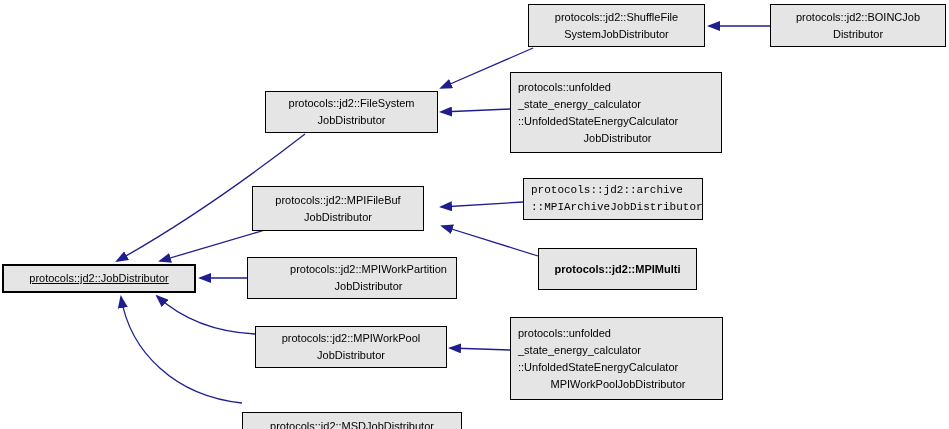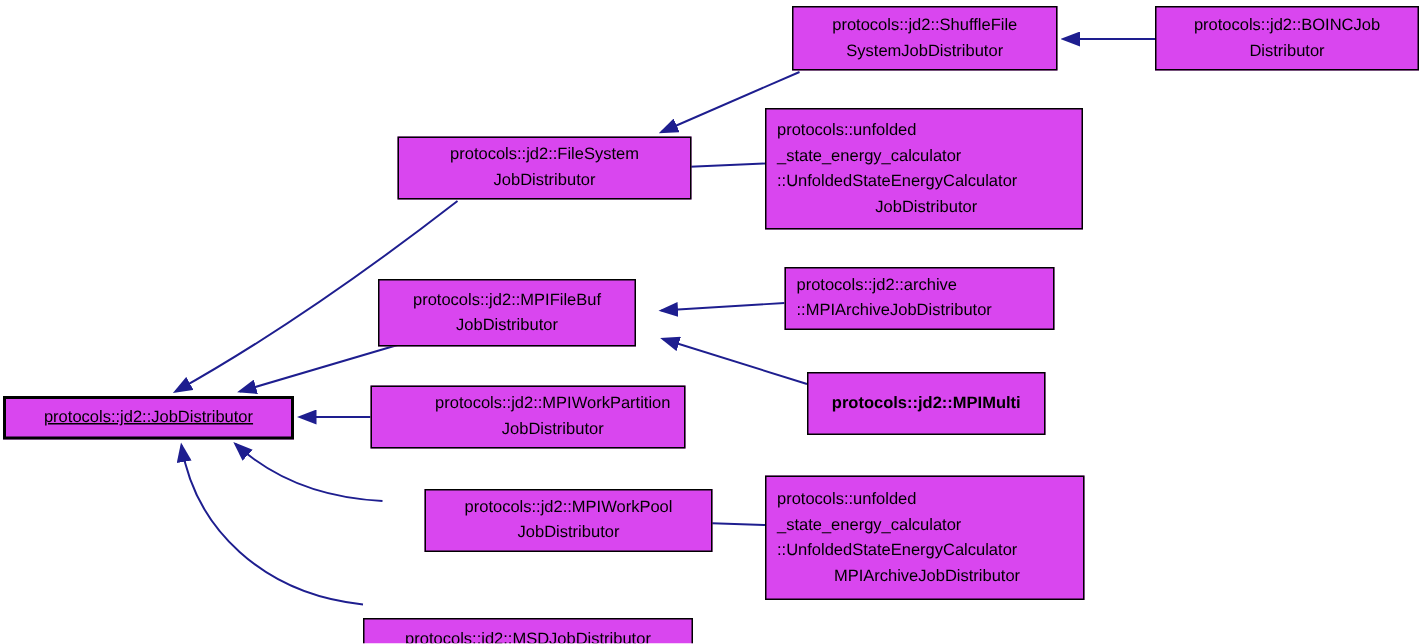--- a/index.html
+++ b/index.html
@@ -7,21 +7,21 @@
     position:relative;
     width:949px; height:429px;
     background:#ffffff;
     font-family:"Liberation Sans", sans-serif;
     overflow:hidden;
   }
   #edges { position:absolute; left:0; top:0; width:949px; height:429px; }
   .node {
     position:absolute;
     box-sizing:border-box;
-    background:#d946ef;
+    background:#e5e5e5;
     border:1px solid #000000;
     color:#000000;
     font-size:11px;
     line-height:17px;
     display:flex;
     flex-direction:column;
     justify-content:center;
     text-align:center;
     padding:2px 4px;
     white-space:nowrap;
@@ -53,36 +53,36 @@
       <path d="M255,334 Q195,331 157,296" marker-end="url(#arrow)"></path>
       <path d="M242,403 C175,396 130,352 121,297" marker-end="url(#arrow)"></path>
       <path d="M510,350 L450,348" marker-end="url(#arrow)"></path>
     </g>
   </svg>
 
   <div class="node root" style="left:2px; top:264px; width:194px; height:29px;text-decoration:underline;">
     <div class="line">protocols::jd2::JobDistributor</div>
   </div>
 
-  <div class="node" style="left:265px; top:91px; width:196px; height:42px;align-items:center;">
+  <div class="node" style="left:265px; top:91px; width:173px; height:42px;align-items:center;">
     <div class="line">protocols::jd2::FileSystem</div>
     <div class="line">JobDistributor</div>
   </div>
 
   <div class="node" style="left:252px; top:186px; width:172px; height:45px;">
     <div class="line">protocols::jd2::MPIFileBuf</div>
     <div class="line">JobDistributor</div>
   </div>
 
   <div class="node" style="left:247px; top:257px; width:210px; height:42px;padding-left:37px;">
     <div class="line">protocols::jd2::MPIWorkPartition</div>
     <div class="line">JobDistributor</div>
   </div>
 
-  <div class="node" style="left:255px; top:326px; width:192px; height:42px;margin-left:28px;">
+  <div class="node" style="left:255px; top:326px; width:192px; height:42px;">
     <div class="line">protocols::jd2::MPIWorkPool</div>
     <div class="line">JobDistributor</div>
   </div>
 
   <div class="node" style="left:242px; top:412px; width:220px; height:29px;">
     <div class="line">protocols::jd2::MSDJobDistributor</div>
   </div>
 
   <div class="node" style="left:528px; top:4px; width:177px; height:43px;">
     <div class="line">protocols::jd2::ShuffleFile</div>
@@ -94,29 +94,29 @@
     <div class="line">Distributor</div>
   </div>
 
   <div class="node align-left" style="left:510px; top:72px; width:212px; height:81px;">
     <div class="line">protocols::unfolded</div>
     <div class="line">_state_energy_calculator</div>
     <div class="line">::UnfoldedStateEnergyCalculator</div>
     <div class="line center-line">JobDistributor</div>
   </div>
 
-  <div class="node align-left" style="left:523px; top:178px; width:180px; height:42px;">
+  <div class="node align-left" style="left:523px; top:178px; width:180px; height:42px;font-family:Liberation Mono, monospace;">
     <div class="line">protocols::jd2::archive</div>
     <div class="line">::MPIArchiveJobDistributor</div>
   </div>
 
   <div class="node" style="left:538px; top:248px; width:159px; height:42px;font-weight:bold;">
     <div class="line">protocols::jd2::MPIMulti</div>
   </div>
 
   <div class="node align-left" style="left:510px; top:317px; width:213px; height:83px;">
     <div class="line">protocols::unfolded</div>
     <div class="line">_state_energy_calculator</div>
     <div class="line">::UnfoldedStateEnergyCalculator</div>
-    <div class="line center-line">MPIArchiveJobDistributor</div>
+    <div class="line center-line">MPIWorkPoolJobDistributor</div>
   </div>
 
 </div>
 
 </body></html>

